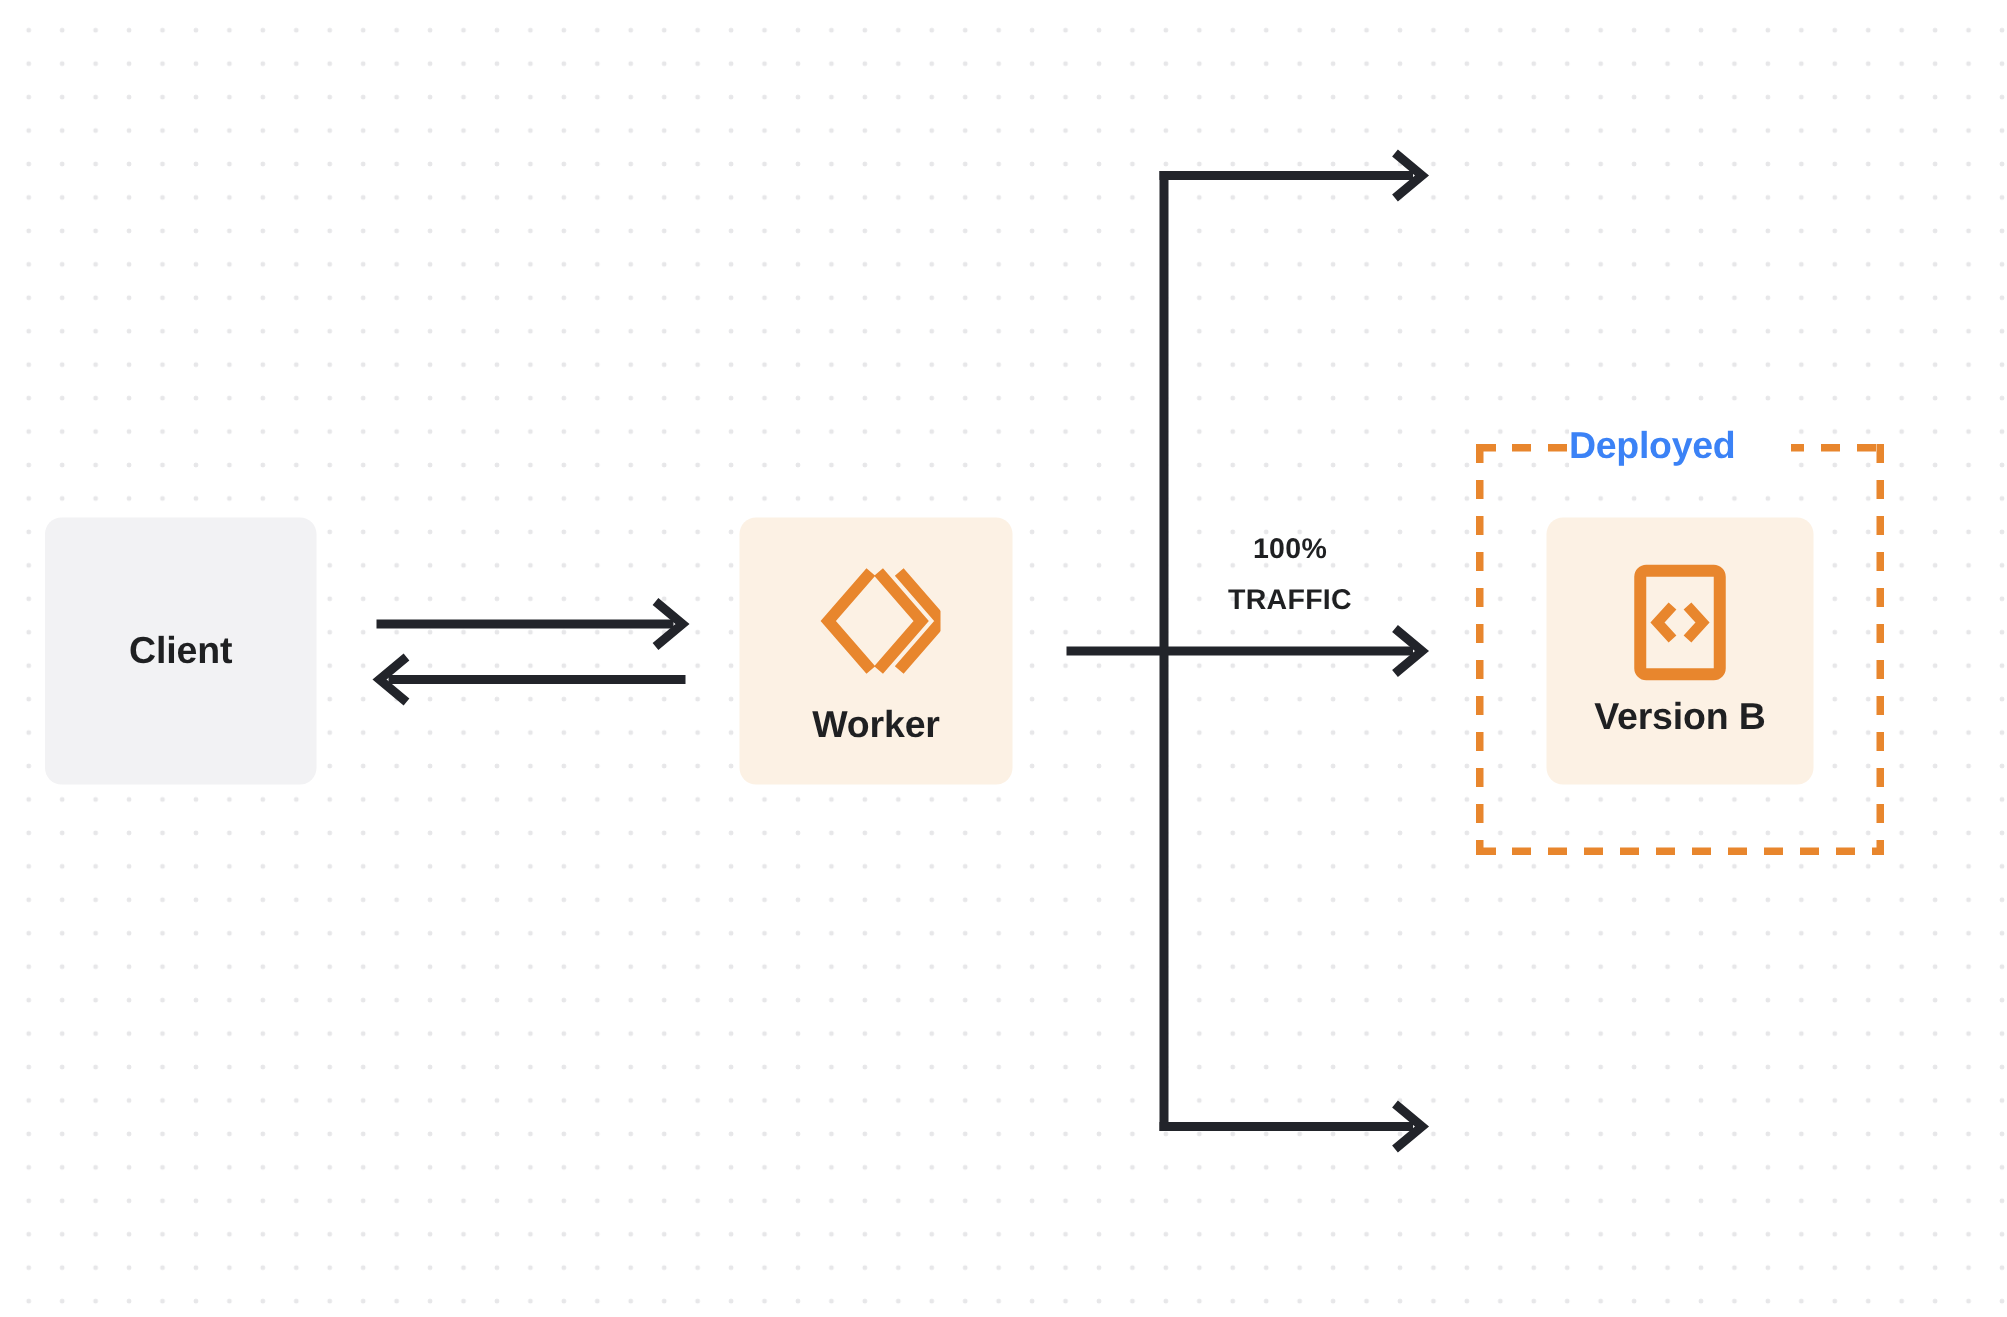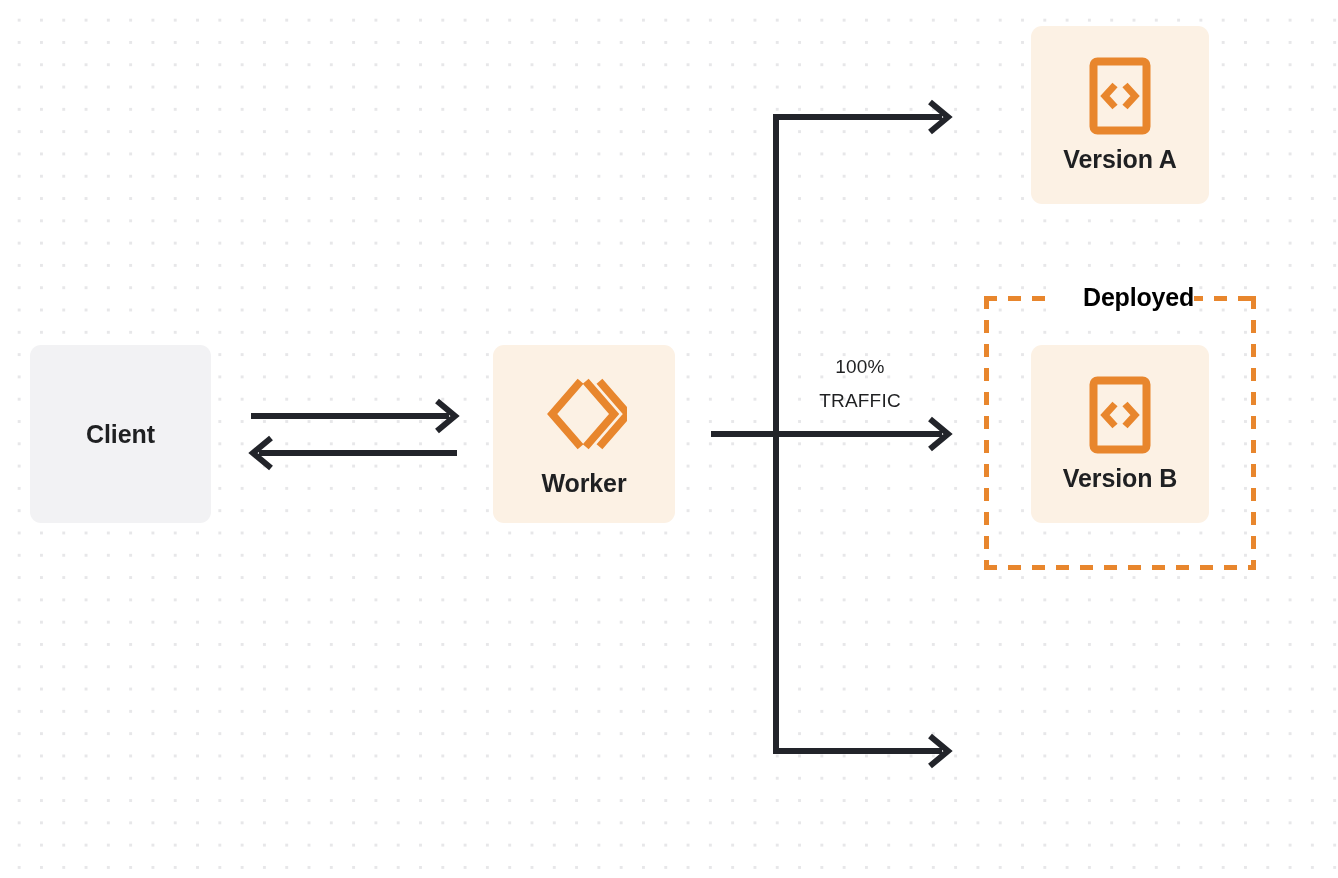--- a/index.html
+++ b/index.html
@@ -128,39 +128,39 @@
   #deployed-edge-top-right { right: 0px;  top: 0px;   width: 66px; }
   #deployed-edge-bottom    { left: 0px;   bottom: 0px; width: 272px; }
   #deployed-edge-left      { left: 0px;   top: 0px;   height: 274px; }
   #deployed-edge-right     { right: 0px;  top: 0px;   height: 274px; }
 
   #deployed-label {
     position: absolute;
     left: 62px;
     top: -20px;
     width: 148px;
-    text-align: right;
+    text-align: left;
     font-size: 25px;
     font-weight: bold;
-    color: #000000;
+    color: #3b82f6;
     background-color: #ffffff;
     line-height: 42px;
     letter-spacing: -0.2px;
   }
 
   
   #traffic-label {
     position: absolute;
     left: 790px;
     top: 350px;
     width: 140px;
     text-align: center;
     color: #1f2022;
     font-size: 19px;
-    font-weight: normal;
+    font-weight: bold;
     line-height: 34px;
     letter-spacing: 0.2px;
   }
   #traffic-label .traffic-line {
     display: block;
   }
 
   
   #connectors {
     position: absolute;
@@ -221,30 +221,20 @@
         <polyline points="68,12 101,50 68,88" fill="none" stroke="#e8862d" stroke-width="9" stroke-linecap="butt" stroke-linejoin="miter"></polyline>
       </svg>
     </span>
     <span class="node-label">Worker</span>
   </div>
 
   <div id="client-node" class="node">
     <span class="node-label">Client</span>
   </div>
 
-  <div id="version-a-node" class="node version-card">
-    <span>
-      <svg class="version-icon" viewBox="0 0 62 78" xmlns="http://www.w3.org/2000/svg">
-        <rect x="4.5" y="4.5" width="53" height="69" rx="4" ry="4" fill="none" stroke="#e8862d" stroke-width="8"></rect>
-        <polyline points="26,28 16,39 26,50" fill="none" stroke="#e8862d" stroke-width="7" stroke-linecap="butt" stroke-linejoin="miter"></polyline>
-        <polyline points="36,28 46,39 36,50" fill="none" stroke="#e8862d" stroke-width="7" stroke-linecap="butt" stroke-linejoin="miter"></polyline>
-      </svg>
-    </span>
-    <span class="node-label">Version A</span>
-  </div>
 
   <div id="deployed-group">
     <div id="deployed-edge-top-left" class="dashed-edge h"></div>
     <div id="deployed-edge-top-right" class="dashed-edge h"></div>
     <div id="deployed-edge-bottom" class="dashed-edge h"></div>
     <div id="deployed-edge-left" class="dashed-edge v"></div>
     <div id="deployed-edge-right" class="dashed-edge v"></div>
 
     <div id="deployed-label">Deployed</div>
 

